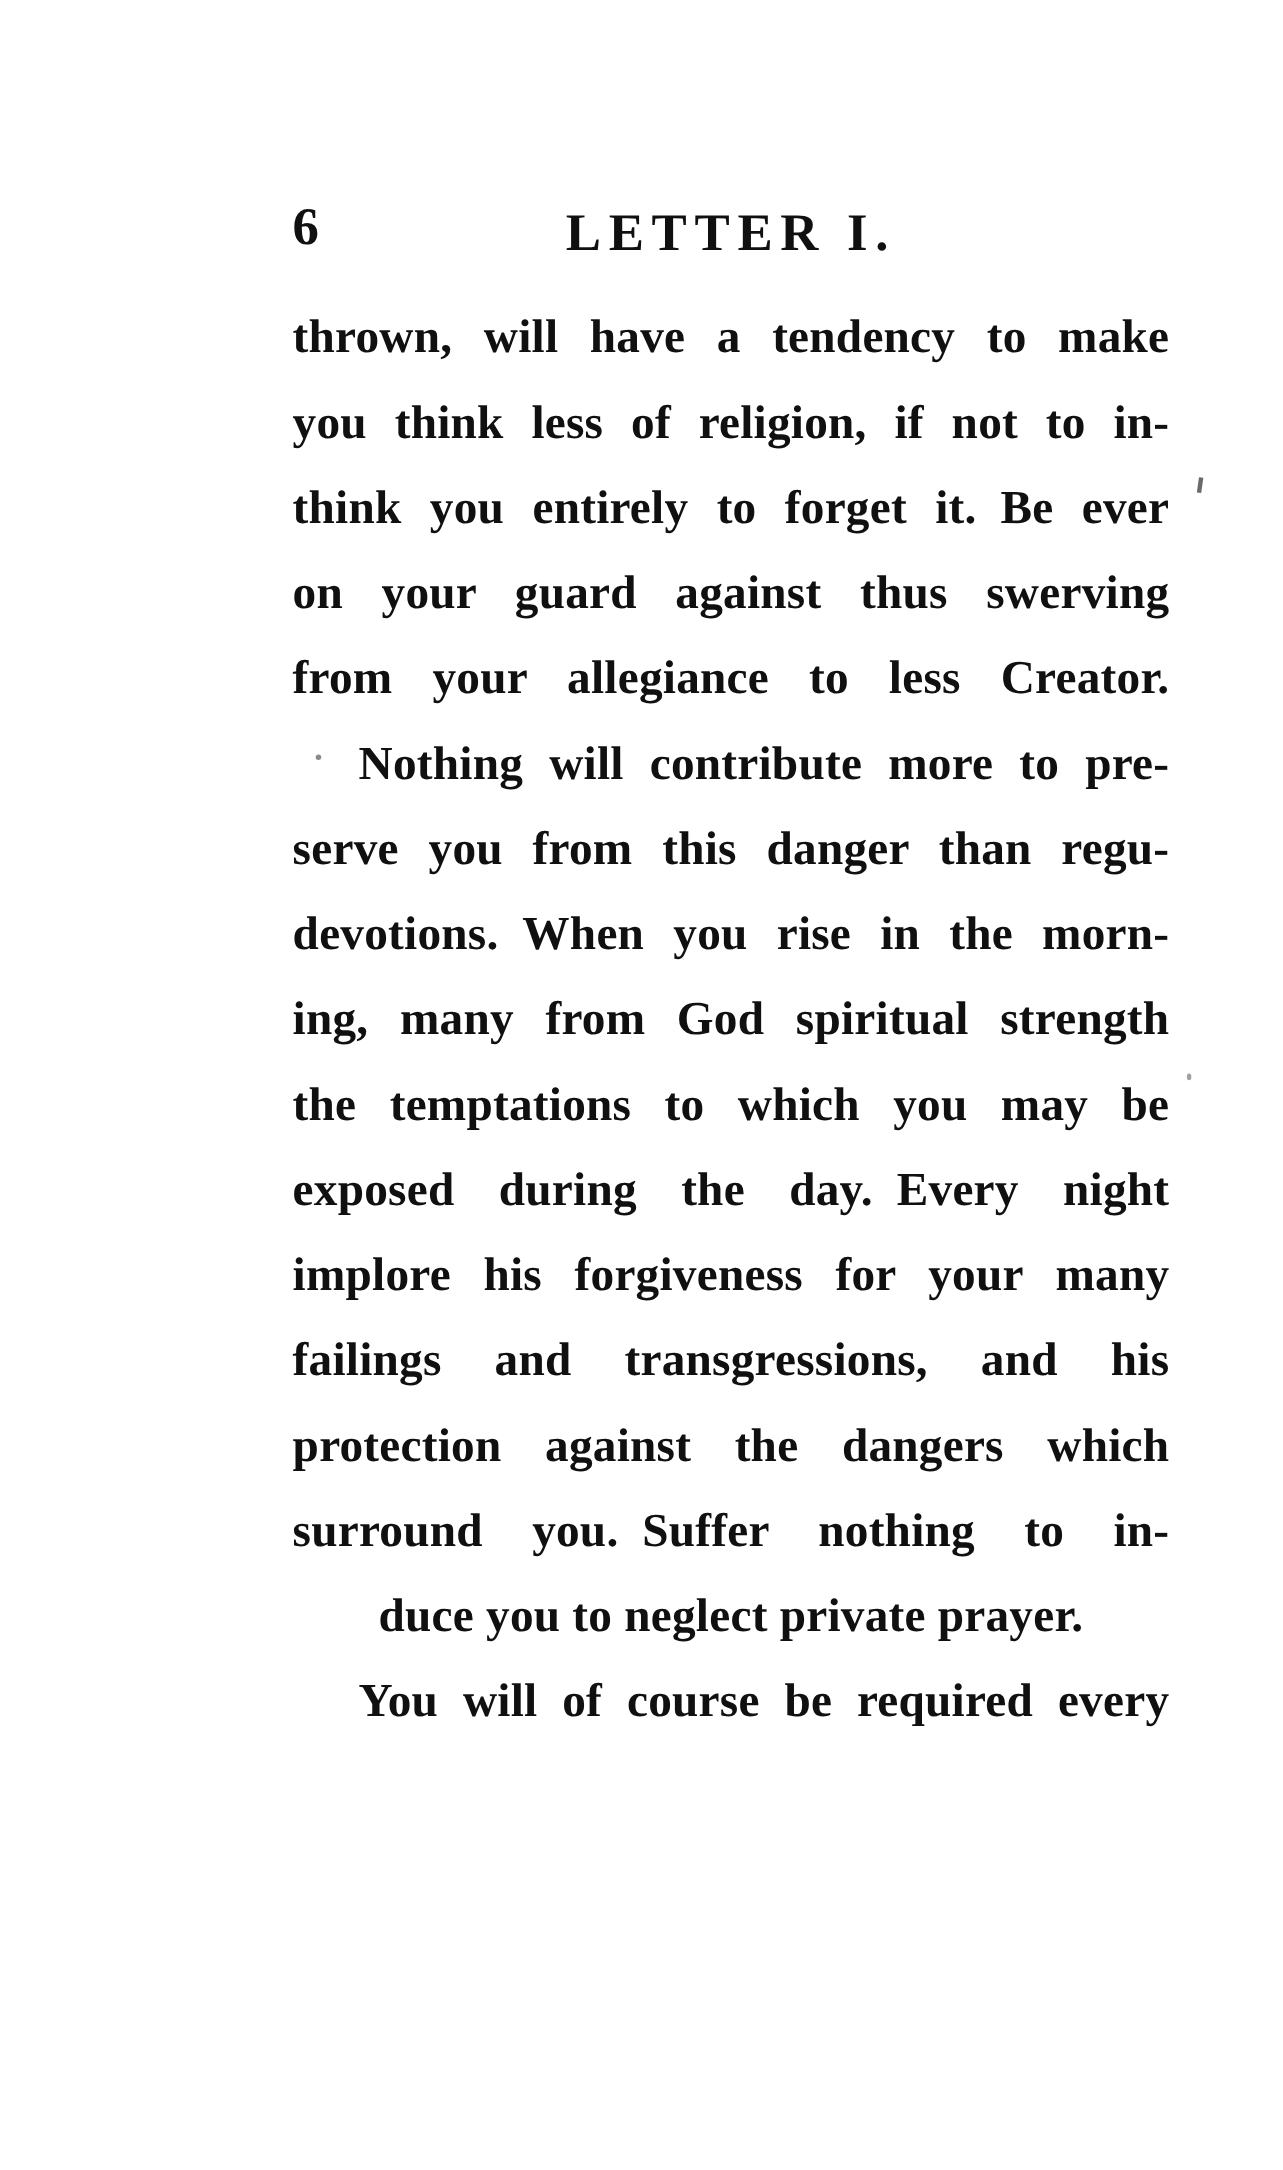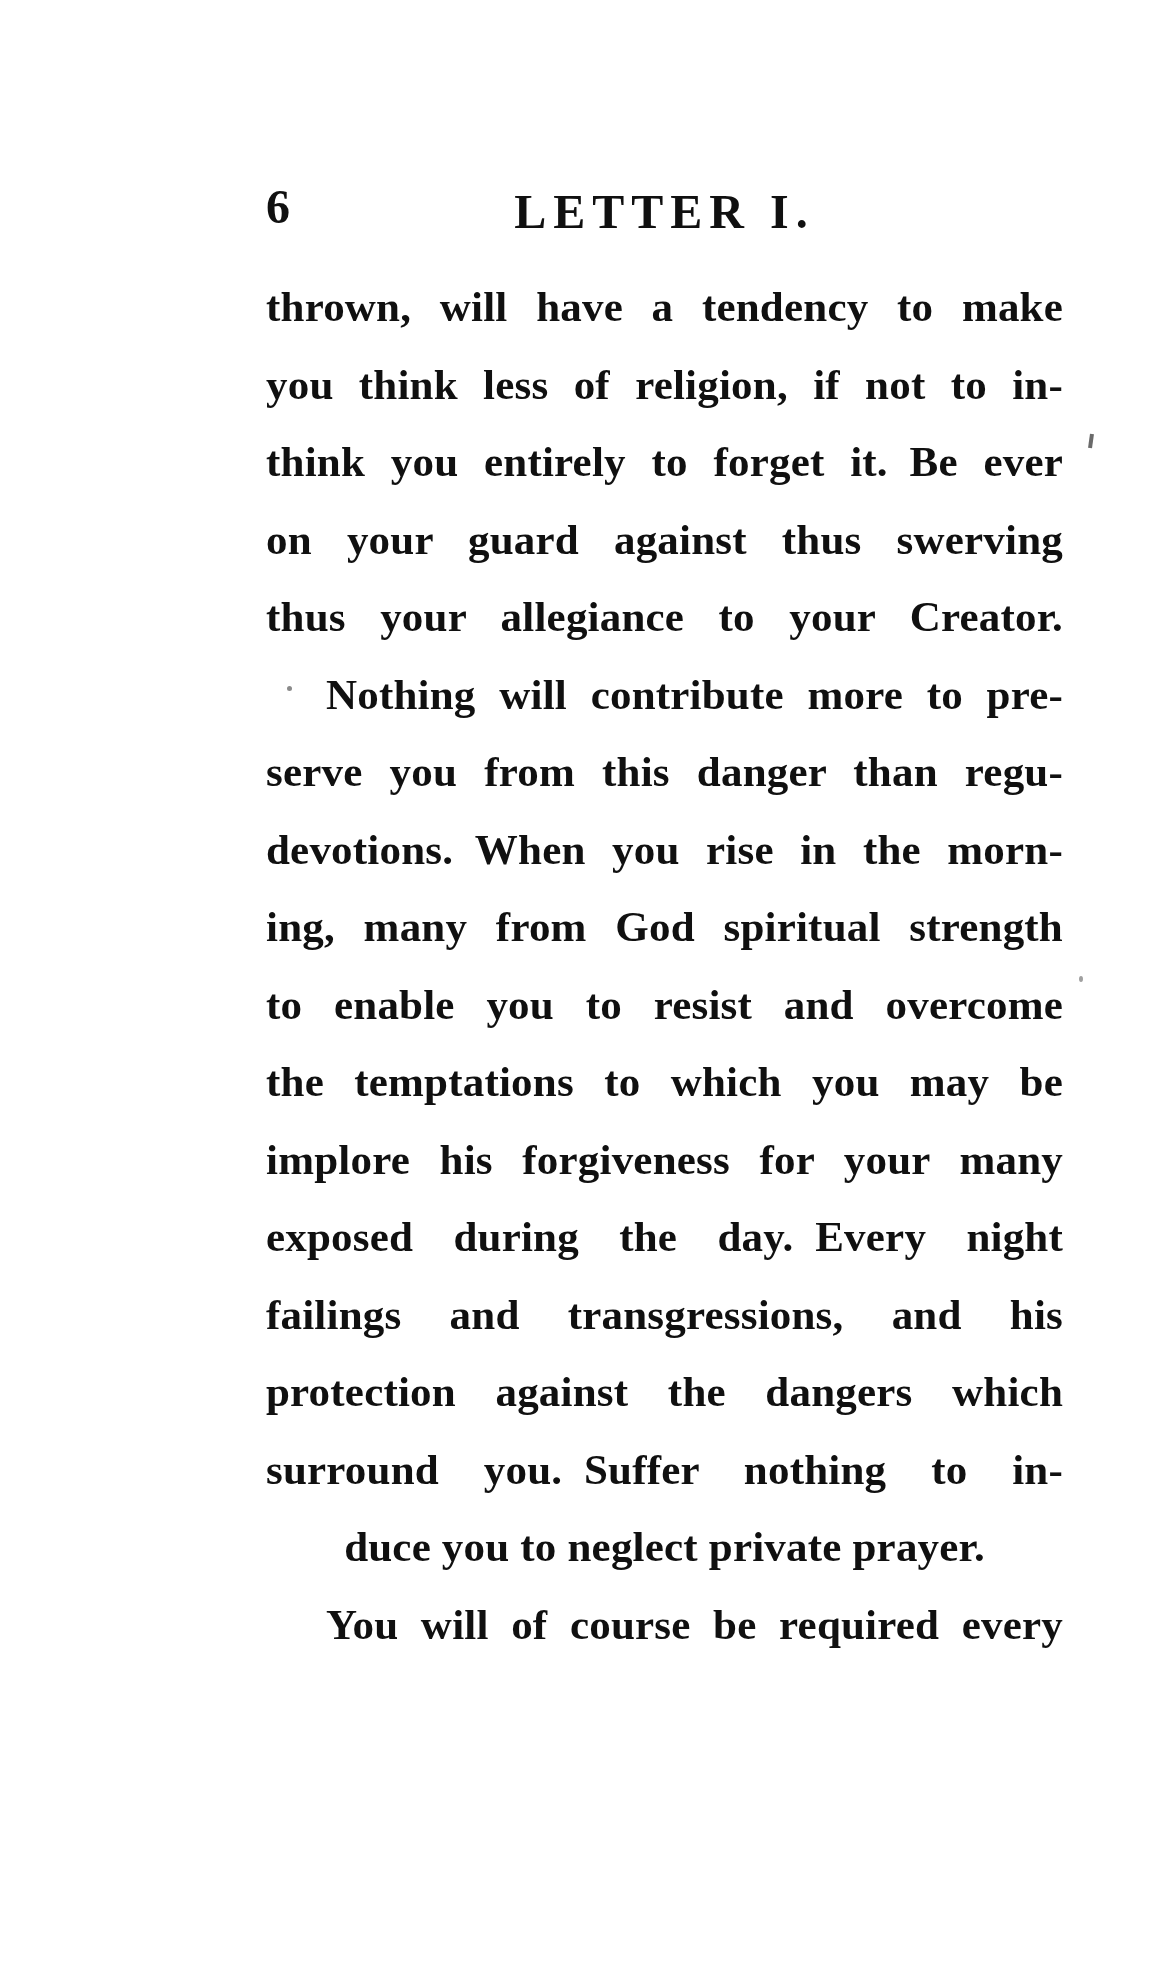--- a/index.html
+++ b/index.html
@@ -80,29 +80,28 @@
 
   <div id="page-number">6</div>
 
   <div id="running-head">LETTER I.</div>
 
   <div id="text-block">
     <div class="line j">thrown, will have a tendency to make</div>
     <div class="line j">you think less of religion, if not to in-</div>
     <div class="line j">think you entirely to forget it. Be ever</div>
     <div class="line j">on your guard against thus swerving</div>
-    <div class="line j">thus your allegiance to your Creator.</div>
+    <div class="line j">from your allegiance to less Creator.</div>
     <div class="line j indent">Nothing will contribute more to pre-</div>
     <div class="line j">serve you from this danger than regu-</div>
     <div class="line j">devotions. When you rise in the morn-</div>
     <div class="line j">ing, many from God spiritual strength</div>
-    <div class="line j">to enable you to resist and overcome</div>
     <div class="line j">the temptations to which you may be</div>
+    <div class="line j">exposed during the day. Every night</div>
     <div class="line j">implore his forgiveness for your many</div>
-    <div class="line j">exposed during the day. Every night</div>
     <div class="line j">failings and transgressions, and his</div>
     <div class="line j">protection against the dangers which</div>
     <div class="line j">surround you. Suffer nothing to in-</div>
     <div class="line l">duce you to neglect private prayer.</div>
     <div class="line j indent">You will of course be required every</div>
   </div>
 
   <div id="speck-1" class="speck"></div>
   <div id="speck-2" class="speck"></div>
   <div id="speck-3" class="speck"></div>

